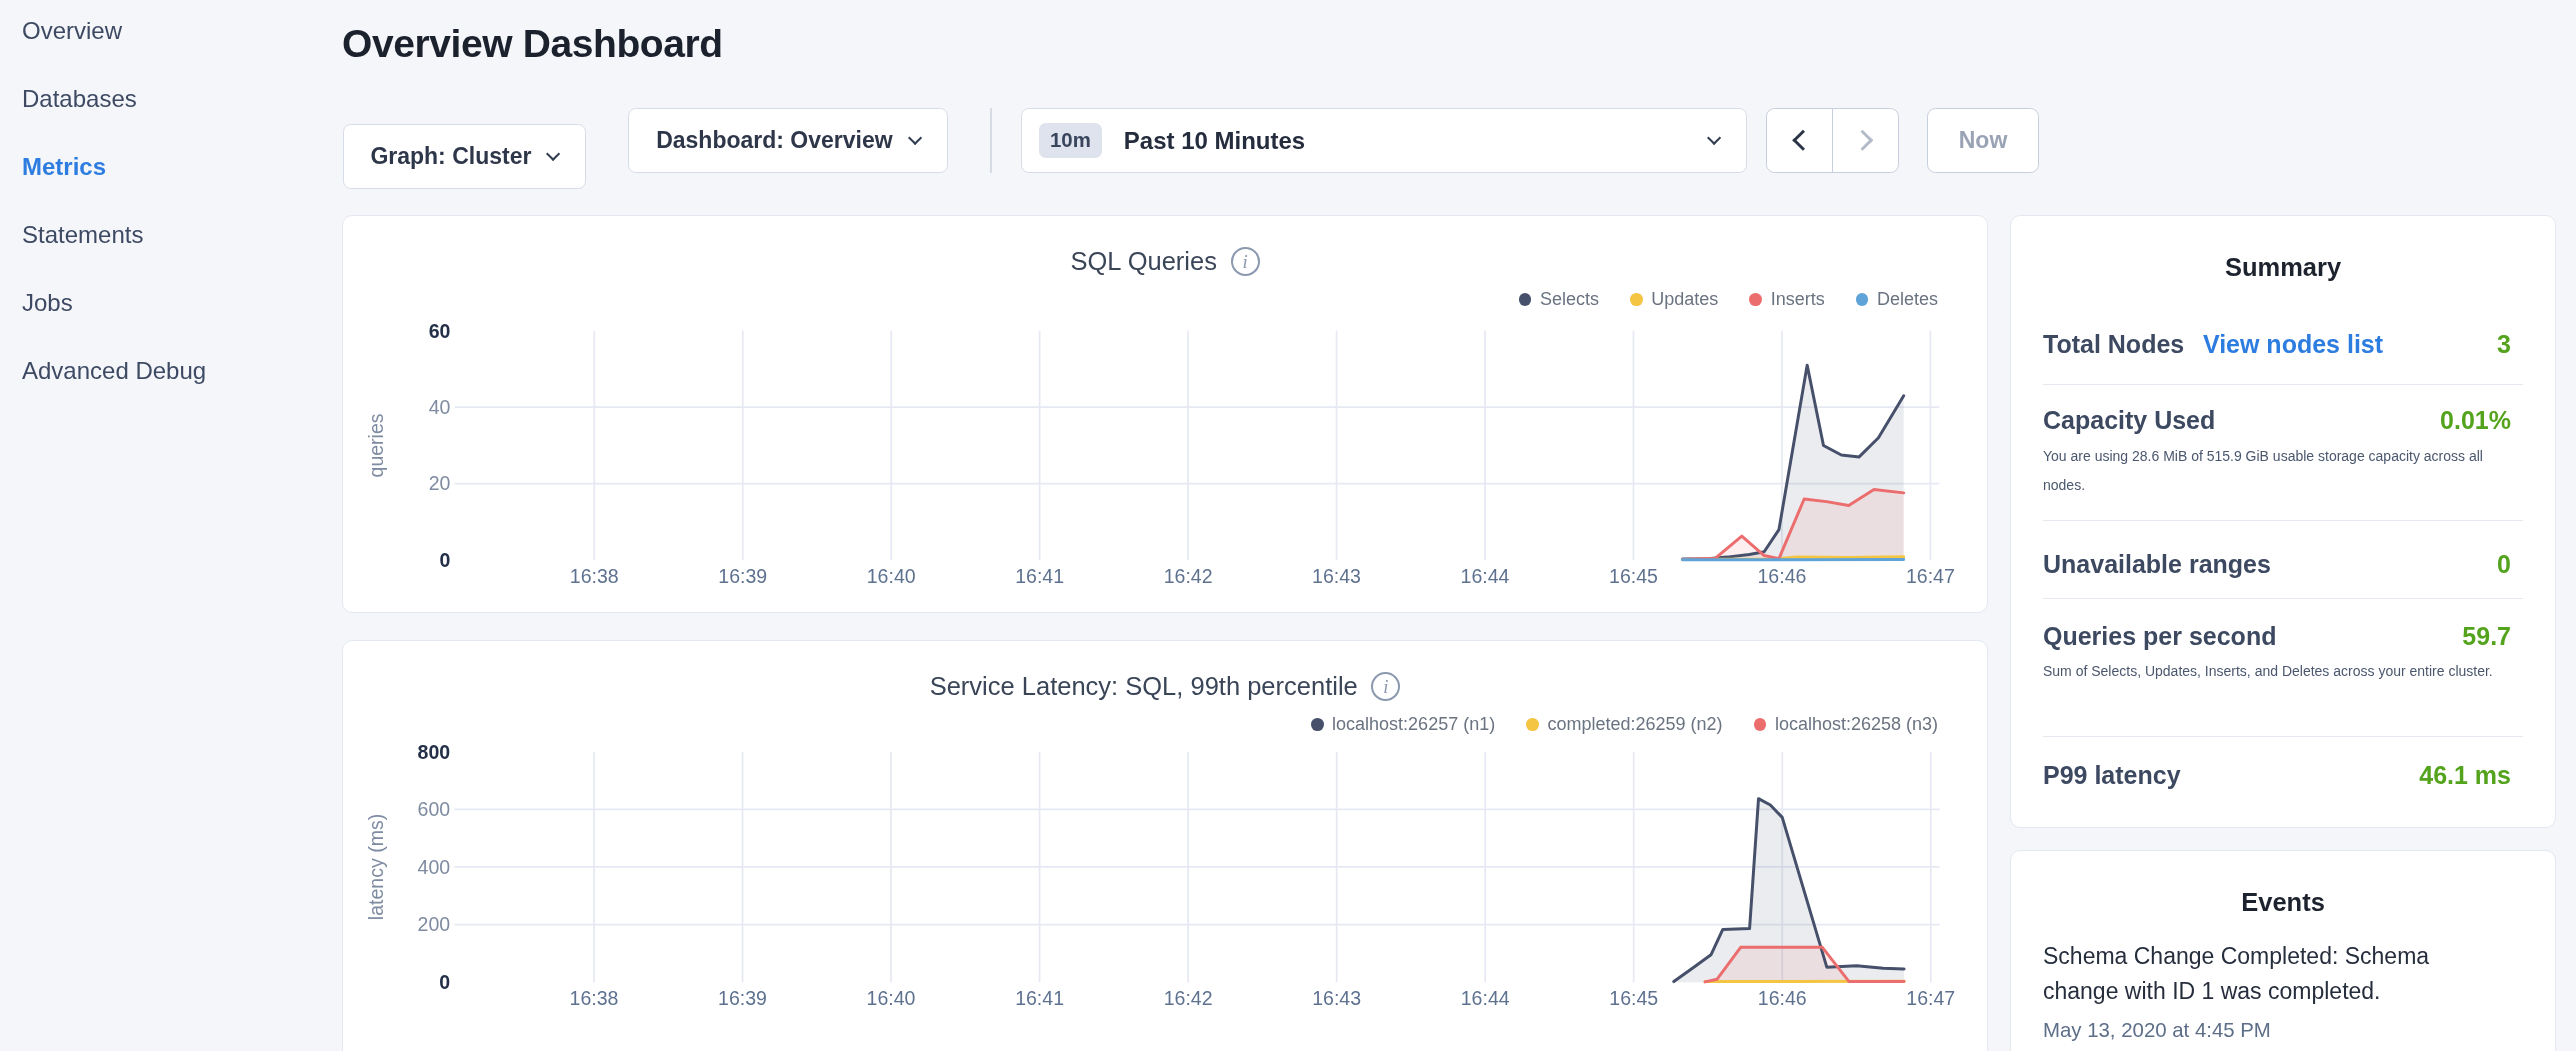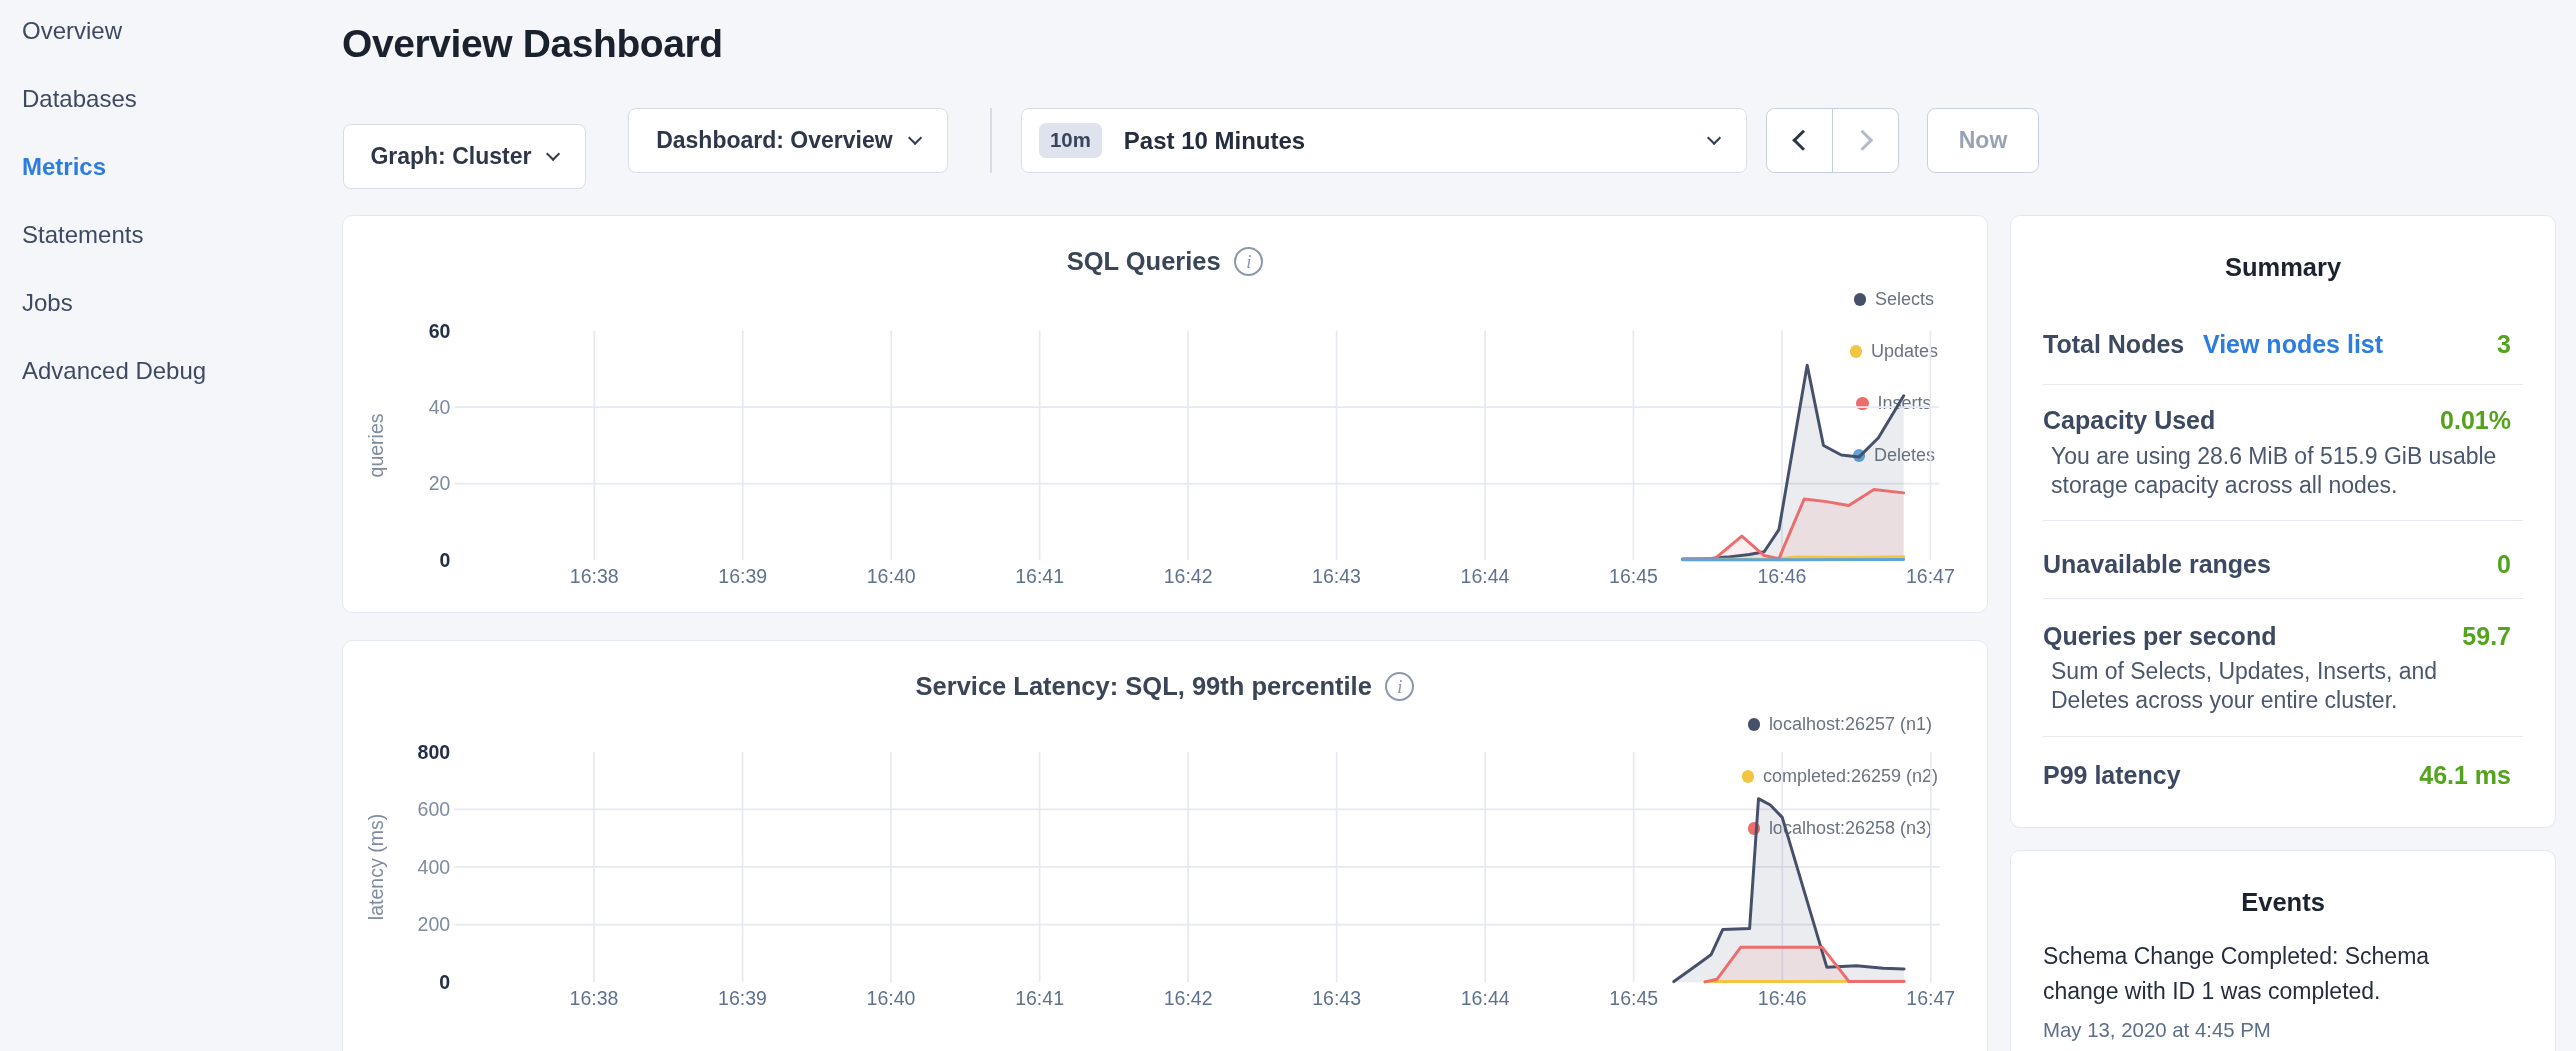--- a/index.html
+++ b/index.html
@@ -74,48 +74,48 @@
   #chart-card-0 { left:342px; top:215px; width:1646px; height:398px; }
   #chart-card-1 { left:342px; top:640px; width:1646px; height:442px; }
   #summary-card { left:2010px; top:215px; width:546px; height:613px; }
   #events-card  { left:2010px; top:850px; width:546px; height:238px; }
 
   
   .chart-head {
     position:absolute; top:31px; left:0; right:0;
     display:flex; align-items:center; justify-content:center; gap:13.6px;
   }
-  .chart-title { font-size:25.5px; font-weight:700; color:#3a4558; }
+  .chart-title { font-size:25.5px; font-weight:400; color:#3a4558; }
   .info-icon {
     width:29px; height:29px; border:2.1px solid #8b98ae; border-radius:50%;
     color:#8b98ae; display:flex; align-items:center; justify-content:center;
     font-family:"Liberation Serif", serif; font-style:italic;
     font-size:18.7px; cursor:pointer; flex:0 0 auto;
   }
   .legend {
     position:absolute; top:73px; right:49px;
-    display:flex; align-items:center; gap:31px;flex-direction:column;
+    display:flex; align-items:center; gap:31px;
   }
   .legend-item { display:flex; align-items:center; gap:8.5px; cursor:pointer; }
   .legend-dot { width:12.8px; height:12.8px; border-radius:50%; }
   .legend-label { font-size:18px; color:#6a7380; }
   svg.plot { position:absolute; left:0; top:0; }
 
   
   .panel-title {
     position:absolute; top:37px; left:0; right:0; text-align:center;
     font-size:25.5px; font-weight:700; color:#1d232e;
   }
   .srow { position:absolute; left:32px; right:44px; display:flex; align-items:baseline; }
   .srow-label { font-size:25px; font-weight:700; color:#3c4961; }
   .srow-link  { font-size:25px; font-weight:600; color:#2d7ce0; margin-left:18.7px; cursor:pointer; }
   .srow-value { margin-left:auto; font-size:25px; font-weight:700; color:#54a31c; }
   .srow-sub {
-    position:absolute; left:40px; right:44px;
-    font-size:23px; line-height:29px; color:#4a576e;
+    position:absolute; left:32px; right:44px;
+    font-size:14px; line-height:29px; color:#4a576e;
   }
   .s-divider { position:absolute; left:32px; right:32px; height:1.3px; background:#e6eaf0; }
 
   .event-text {
     position:absolute; left:32px; top:88px; max-width:408px;
     font-size:23px; line-height:35px; color:#262e3d;
   }
   .event-time { position:absolute; left:32px; top:168px; font-size:20.4px; color:#5d6e88; }
 </style>
 </head>

